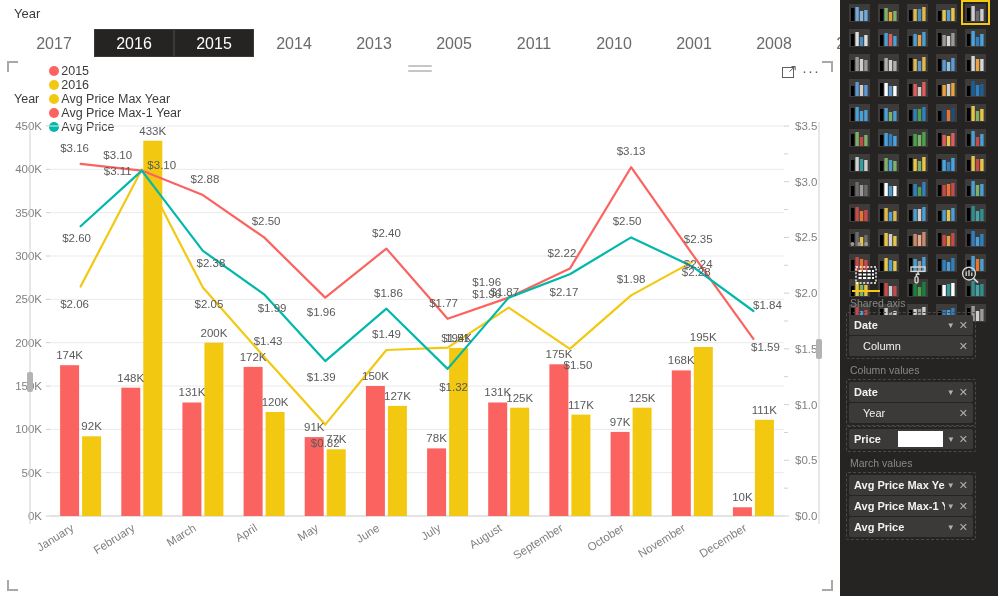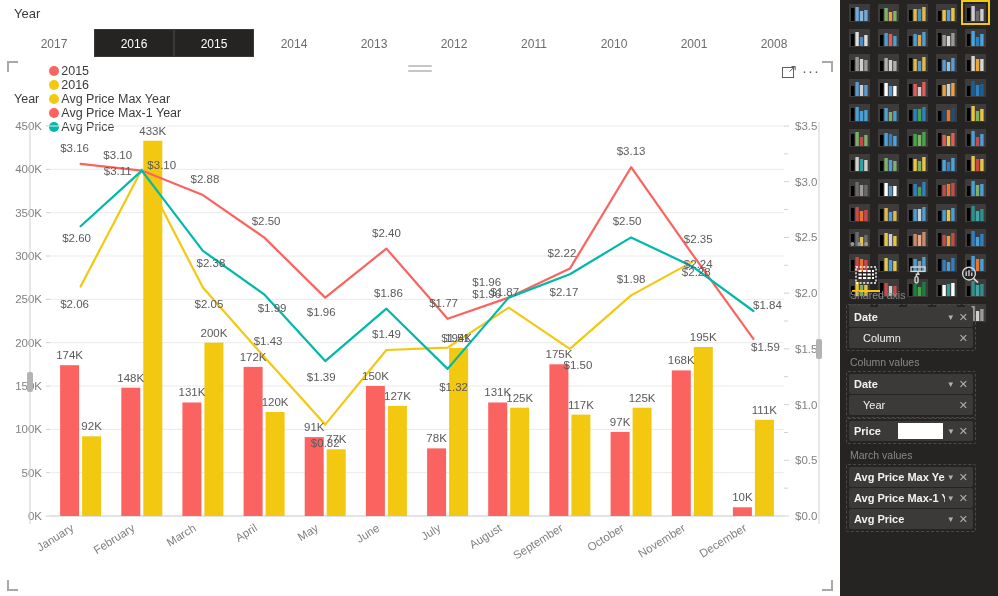--- a/index.html
+++ b/index.html
@@ -13,21 +13,21 @@
 
   
   #canvas{position:absolute;left:0;top:0;width:840px;height:596px;background:#fff;}
 
   
   #slicer{position:absolute;left:0;top:0;width:840px;height:62px;}
   #slicer-title{position:absolute;left:14px;top:6px;font-size:13px;color:#3b3b3b;}
   #slicer-items{position:absolute;left:14px;top:29px;height:28px;display:flex;}
   .slicer-item{
     width:80px;height:28px;line-height:28px;text-align:center;
-    font-size:12px;color:#6b6b6b;background:transparent;
+    font-size:16px;color:#6b6b6b;background:transparent;
     border:1px solid transparent;box-sizing:border-box;
   }
   .slicer-item.sel{background:#252423;color:#ffffff;border:1px solid #3b3a39;}
 
   
   #visual{
     position:absolute;left:8px;top:62px;width:824px;height:528px;
     background:#ffffff;box-sizing:border-box;
   }
   
@@ -72,21 +72,21 @@
   .vcell{width:29px;height:25px;display:flex;align-items:center;justify-content:center;box-sizing:border-box;}
   .vicon{width:21px;height:18px;border-radius:1px;position:relative;overflow:hidden;}
   .vcell.sel{border:2px solid #f2c811;}
   #viz-more{position:absolute;left:10px;top:236px;color:#9a9a9a;font-size:14px;letter-spacing:2px;}
 
   
   #pane-tabs{position:absolute;left:0;top:258px;width:158px;height:34px;display:flex;}
   .pane-tab{width:52px;height:34px;display:flex;align-items:center;justify-content:center;position:relative;}
   .pane-tab.active:after{content:"";position:absolute;left:12px;right:12px;bottom:0;height:2px;background:#f2c811;}
 
-  #fields{position:absolute;left:0;top:284px;width:142px;height:304px;overflow:hidden;}
+  #fields{position:absolute;left:0;top:292px;width:142px;height:304px;overflow:hidden;}
   .well-title{font-size:10.5px;color:#8a8886;padding:5px 0 3px 10px;}
   .well{margin:0 6px;border:1px dashed #4a4948;border-radius:2px;padding:1px 0;}
   .fpill{
     display:flex;align-items:center;height:20px;margin:1px 2px;
     background:#3b3a39;border-radius:2px;padding:0 2px 0 5px;justify-content:center;
   }
   .fpill.child{background:#3b3a39;padding-left:14px;}
   .fname{font-size:11px;color:#f3f2f1;flex:1;white-space:nowrap;overflow:hidden;}
   .fname.bold{font-weight:bold;}
   .fcaret{font-size:8px;color:#b3b0ad;margin:0 4px 0 2px;}
@@ -101,21 +101,21 @@
   <div id="canvas">
 
     <div id="slicer">
       <div id="slicer-title">Year</div>
       <div id="slicer-items">
           <div class="slicer-item">2017</div>
           <div class="slicer-item sel">2016</div>
           <div class="slicer-item sel">2015</div>
           <div class="slicer-item">2014</div>
           <div class="slicer-item">2013</div>
-          <div class="slicer-item">2012</div>
+          <div class="slicer-item">2005</div>
           <div class="slicer-item">2011</div>
           <div class="slicer-item">2010</div>
           <div class="slicer-item">2001</div>
           <div class="slicer-item">2008</div>
           <div class="slicer-item">2007</div>
         </div>
     </div>
 
     <div id="visual">
       <div class="corner c-tl"></div>

